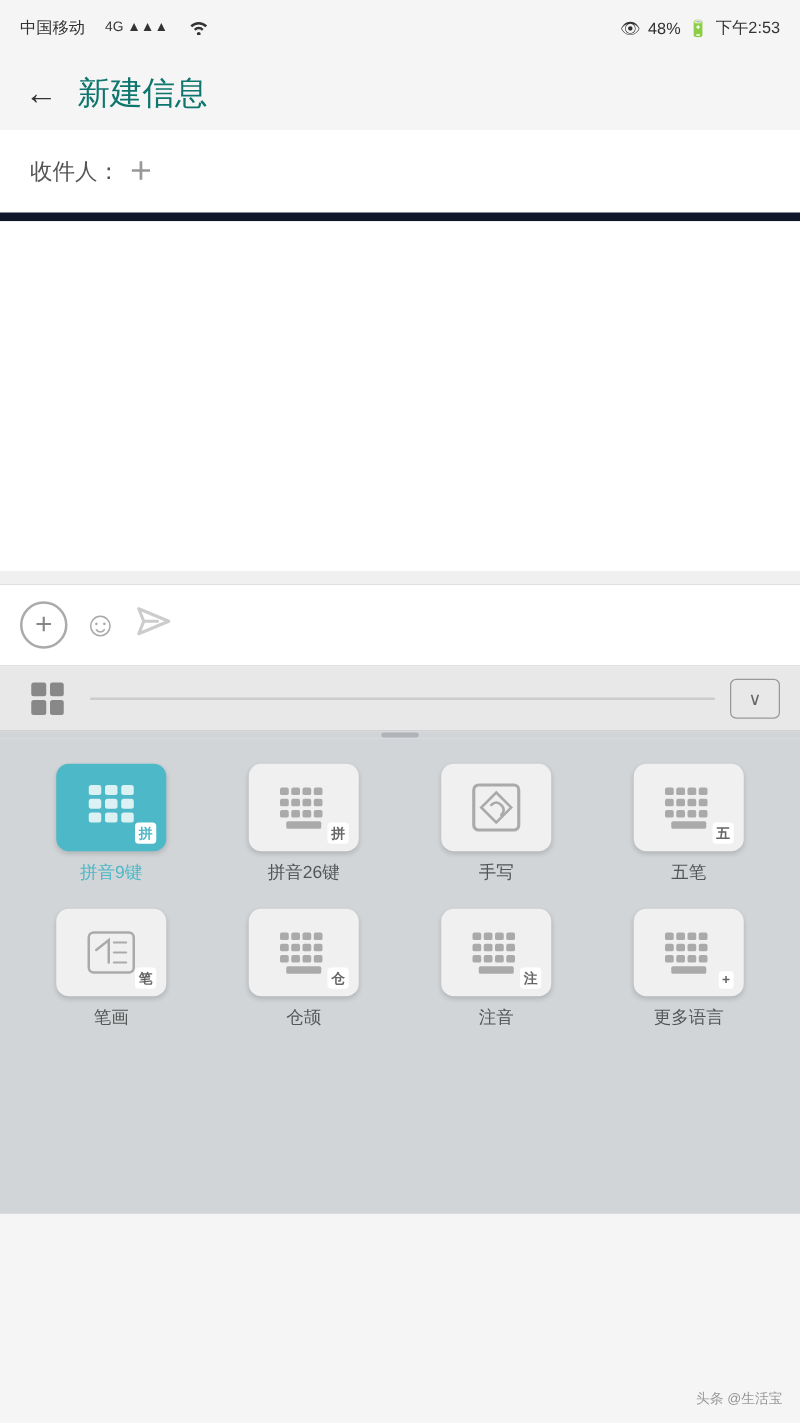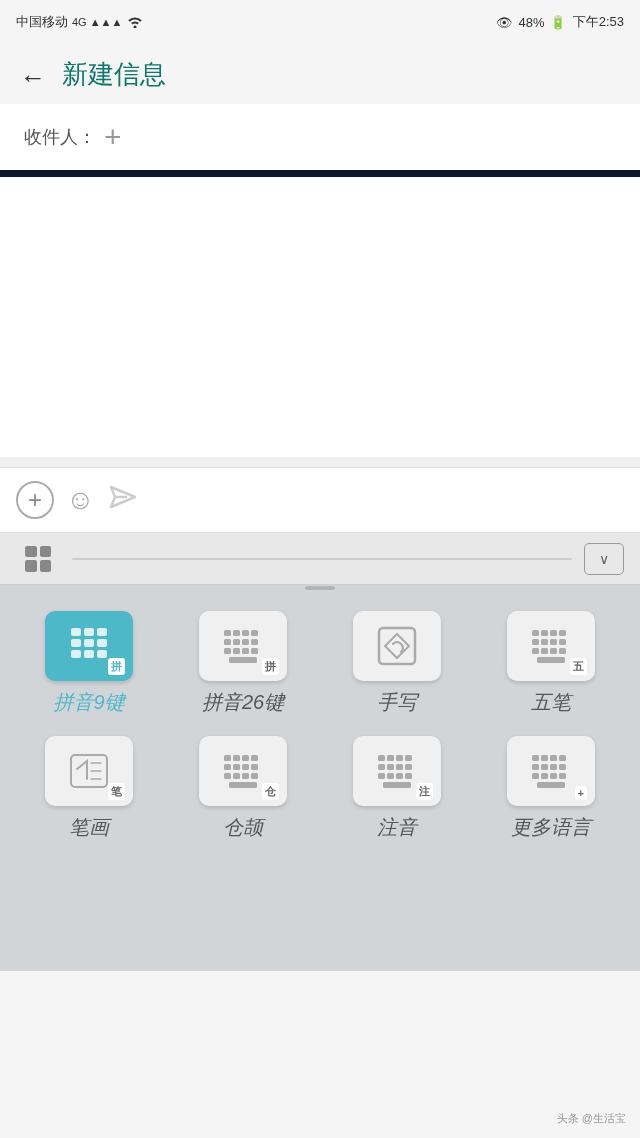--- a/index.html
+++ b/index.html
@@ -15,21 +15,21 @@
     .status-bar {
       background: #f5f5f5;
       height: 44px;
       display: flex;
       align-items: center;
       justify-content: space-between;
       padding: 0 16px;
       font-size: 13px;
       color: #333;
     }
-    .status-left { display: flex; align-items: center; gap: 4px; }
+    .status-left { display: flex; align-items: center; gap: 16px; }
     .status-right { display: flex; align-items: center; gap: 6px; font-size: 13px; }
 
     
     .title-bar {
       background: #f5f5f5;
       height: 60px;
       display: flex;
       align-items: center;
       padding: 0 20px;
       gap: 16px;
@@ -204,23 +204,22 @@
       box-shadow: 0 2px 4px rgba(0,0,0,0.15);
     }
     .ime-icon.active {
       background: #4db8c8;
     }
     .ime-icon svg {
       width: 44px;
       height: 44px;
     }
     .ime-label {
-      font-size: 20px;
+      font-size: 14px;
       color: #555;
-      font-style: italic;
     }
     .ime-label.active {
       color: #4db8c8;
     }
 
     
     .ime-badge {
       position: absolute;
       bottom: 6px;
       right: 8px;

